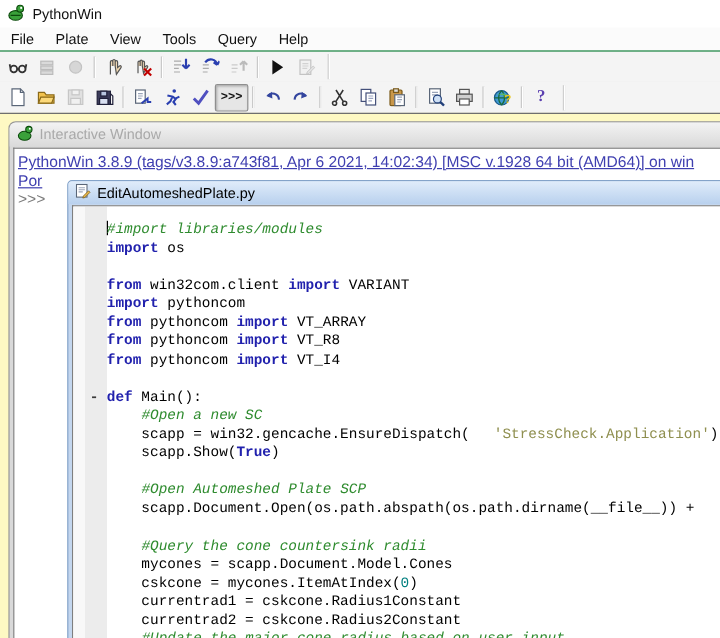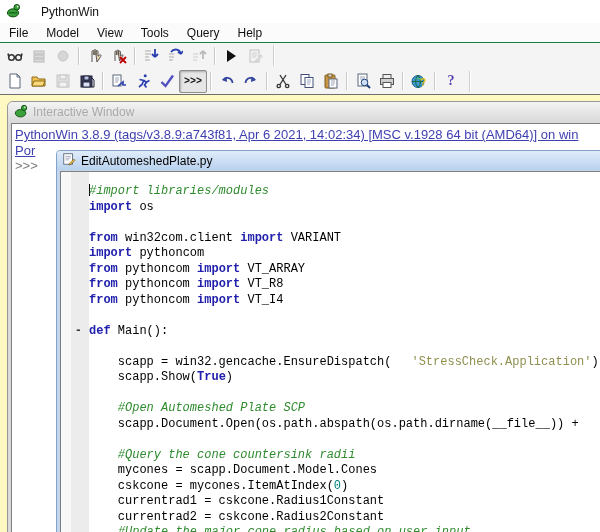--- a/index.html
+++ b/index.html
@@ -1,20 +1,20 @@
 <!DOCTYPE html>
 <html style="--keyword-blue: #2121ad; --comment-green: #2e8b2e; --string-olive: #8f8f4f; --number-teal: #007f7f; --banner-blue: #3f3fb0; --doc-titlebar-blue: #bcd2ec; --client-gray: #8f8f8f;"><head>
 <meta charset="utf-8">
 <style>
   html,body{margin:0;padding:0;}
   body{width:600px;height:532px;overflow:hidden;position:relative;background:#fff;
        font-family:"Liberation Sans",sans-serif;-webkit-font-smoothing:antialiased;}
   
   .titlebar{position:absolute;top:0;left:0;right:0;height:23px;background:#fff;
-            display:flex;align-items:center;gap:20px;padding-left:6px;font-size:12px;color:#111;}
+            display:flex;align-items:center;gap:6px;padding-left:6px;font-size:12px;color:#111;}
   .menubar{position:absolute;top:23px;left:0;right:0;height:19px;background:#fbfbfb;
            border-bottom:5px solid #15803d;display:flex;align-items:flex-end;font-size:12px;color:#111;}
   .mi{padding:2px 9px;cursor:default;}
   .toolbar{position:absolute;left:0;right:0;background:#f4f4f4;display:flex;align-items:center;
            padding-left:3px;}
   .tb1{top:43px;height:25px;border-bottom:1px solid #ececec;}
   .tb2{top:68px;height:26px;border-bottom:1px solid #bdbdbd;}
   .ti{width:22px;height:21px;display:flex;align-items:center;justify-content:center;border:1px solid transparent;border-radius:2px;}
   .ti svg{width:16px;height:16px;}
   .dis{opacity:.45;filter:grayscale(1);}
@@ -71,21 +71,21 @@
       <circle cx="11.5" cy="4.5" r="3" fill="#3aa13a" stroke="#0c4a0c"></circle>
       <circle cx="12.4" cy="3.8" r="0.9" fill="#fff"></circle>
       <path d="M3 10.5h9" stroke="#0c4a0c" fill="none"></path>
     </svg>
   </span>
   <span>PythonWin</span>
 </div>
 
 <div class="menubar">
   <span class="mi">File</span>
-  <span class="mi">Model</span>
+  <span class="mi">Plate</span>
   <span class="mi">View</span>
   <span class="mi">Tools</span>
   <span class="mi">Query</span>
   <span class="mi">Help</span>
 </div>
 
 <div class="toolbar tb1">
   <div class="ti">
     <svg viewBox="0 0 16 16" fill="none" stroke="#333" stroke-width="1.5">
       <circle cx="4.5" cy="9.5" r="2.8"></circle>
@@ -336,21 +336,21 @@
                 <div class="cl">
                   <span class="gut"></span>
                   <span class="lt"></span>
                 </div>
                 <div class="cl">
                   <span class="gut">-</span>
                   <span class="lt"><span class="tok-k">def</span><span class="tok-t"> Main():</span></span>
                 </div>
                 <div class="cl">
                   <span class="gut"></span>
-                  <span class="lt"><span class="tok-t">    </span></span>
+                  <span class="lt"><span class="tok-t">    </span><span class="tok-c">#Open a new SC</span></span>
                 </div>
                 <div class="cl">
                   <span class="gut"></span>
                   <span class="lt"><span class="tok-t">    scapp = win32.gencache.EnsureDispatch(</span><span class="tok-s">'StressCheck.Application'</span><span class="tok-t">)</span></span>
                 </div>
                 <div class="cl">
                   <span class="gut"></span>
                   <span class="lt"><span class="tok-t">    scapp.Show(</span><span class="tok-k">True</span><span class="tok-t">)</span></span>
                 </div>
                 <div class="cl">

